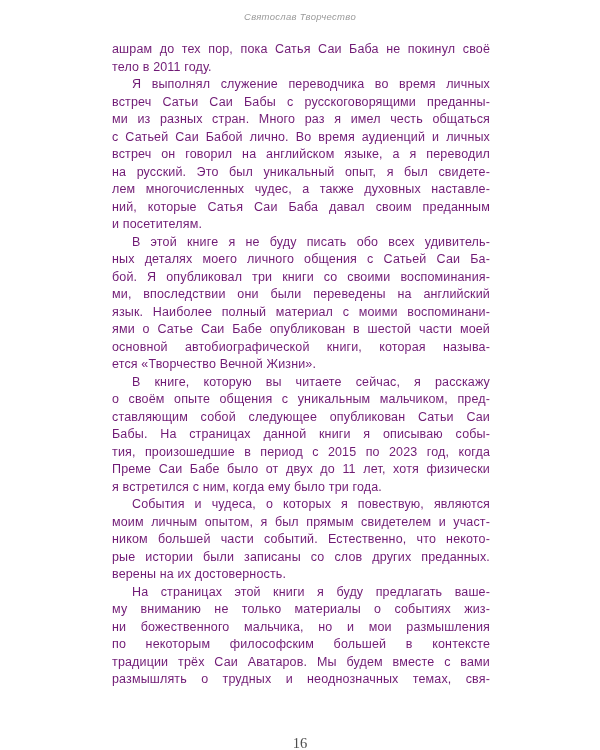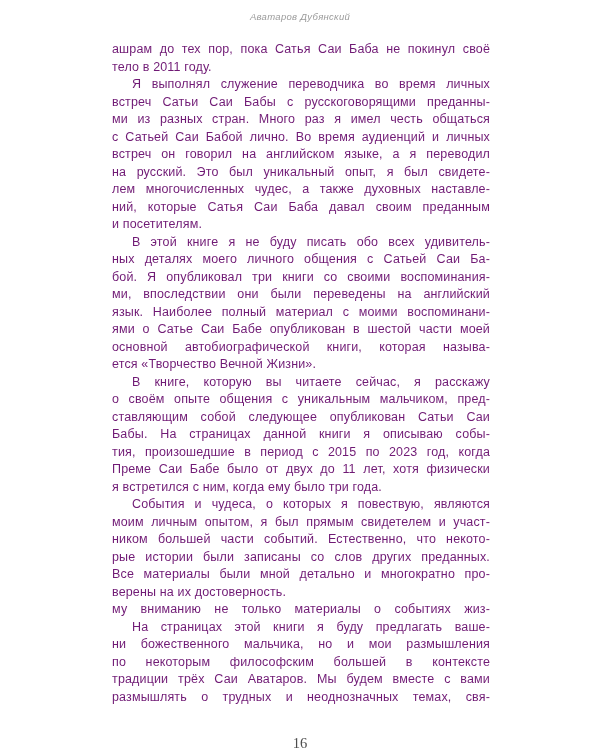--- a/index.html
+++ b/index.html
@@ -54,21 +54,21 @@
     font-family: "Liberation Serif", serif;
     font-size: 14.5px;
     color: #4c4c4c;
     margin-top: 21px;
   }
 </style>
 </head>
 <body>
 
 <div class="page">
-  <div class="running-head">Аватаров Дубянский</div>
+  <div class="running-head">Святослав Творчество</div>
 
   <div class="text-block" id="text-block">
       <div class="para">
         <div class="line">ашрам до тех пор, пока Сатья Саи Баба не покинул своё</div>
         <div class="line last">тело в 2011 году.</div>
       </div>
       <div class="para">
         <div class="line indent">Я выполнял служение переводчика во время личных</div>
         <div class="line">встреч Сатьи Саи Бабы с русскоговорящими преданны-</div>
         <div class="line">ми из разных стран. Много раз я имел честь общаться</div>
@@ -96,26 +96,25 @@
         <div class="line">Бабы. На страницах данной книги я описываю собы-</div>
         <div class="line">тия, произошедшие в период с 2015 по 2023 год, когда</div>
         <div class="line">Преме Саи Бабе было от двух до 11 лет, хотя физически</div>
         <div class="line last">я встретился с ним, когда ему было три года.</div>
       </div>
       <div class="para">
         <div class="line indent">События и чудеса, о которых я повествую, являются</div>
         <div class="line">моим личным опытом, я был прямым свидетелем и участ-</div>
         <div class="line">ником большей части событий. Естественно, что некото-</div>
         <div class="line">рые истории были записаны со слов других преданных.</div>
-        <div class="line">Все материалы были мной детально и многократно про-</div>
         <div class="line last">верены на их достоверность.</div>
       </div>
       <div class="para">
+        <div class="line indent">На страницах этой книги я буду предлагать ваше-</div>
         <div class="line">му вниманию не только материалы о событиях жиз-</div>
-        <div class="line indent">На страницах этой книги я буду предлагать ваше-</div>
         <div class="line">ни божественного мальчика, но и мои размышления</div>
         <div class="line">по некоторым философским большей в контексте</div>
         <div class="line">традиции трёх Саи Аватаров. Мы будем вместе с вами</div>
         <div class="line">размышлять о трудных и неоднозначных темах, свя-</div>
       </div>
     </div>
 
   <div class="folio">16</div>
 </div>
 

